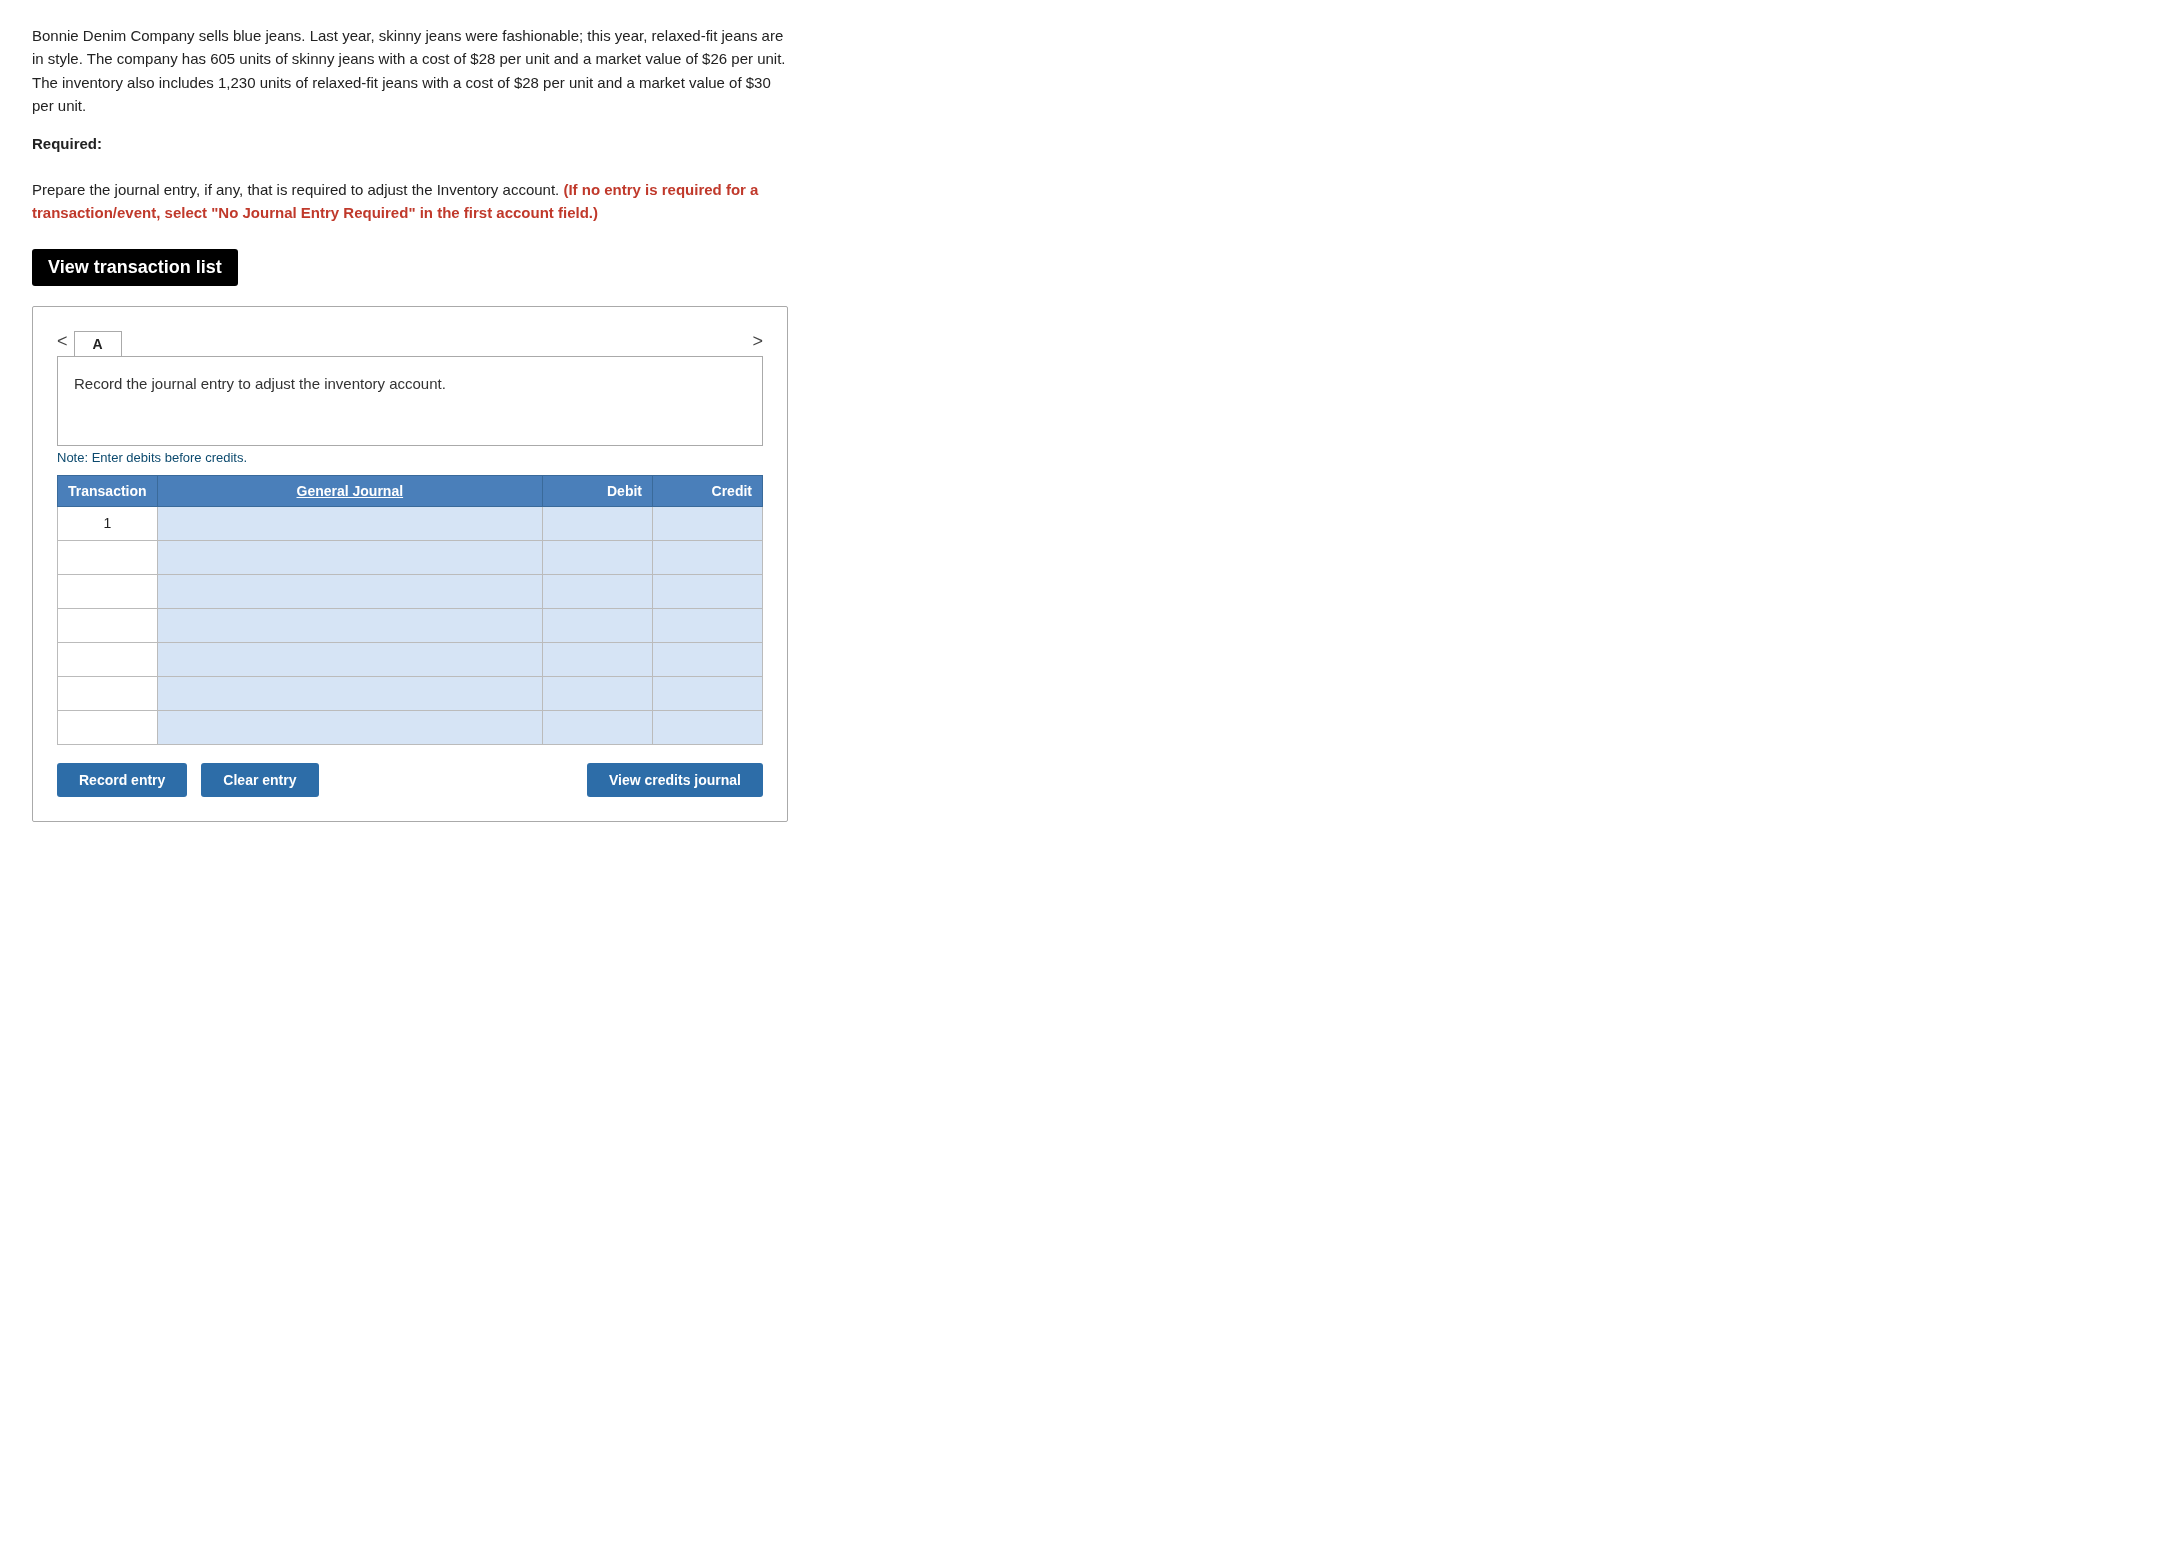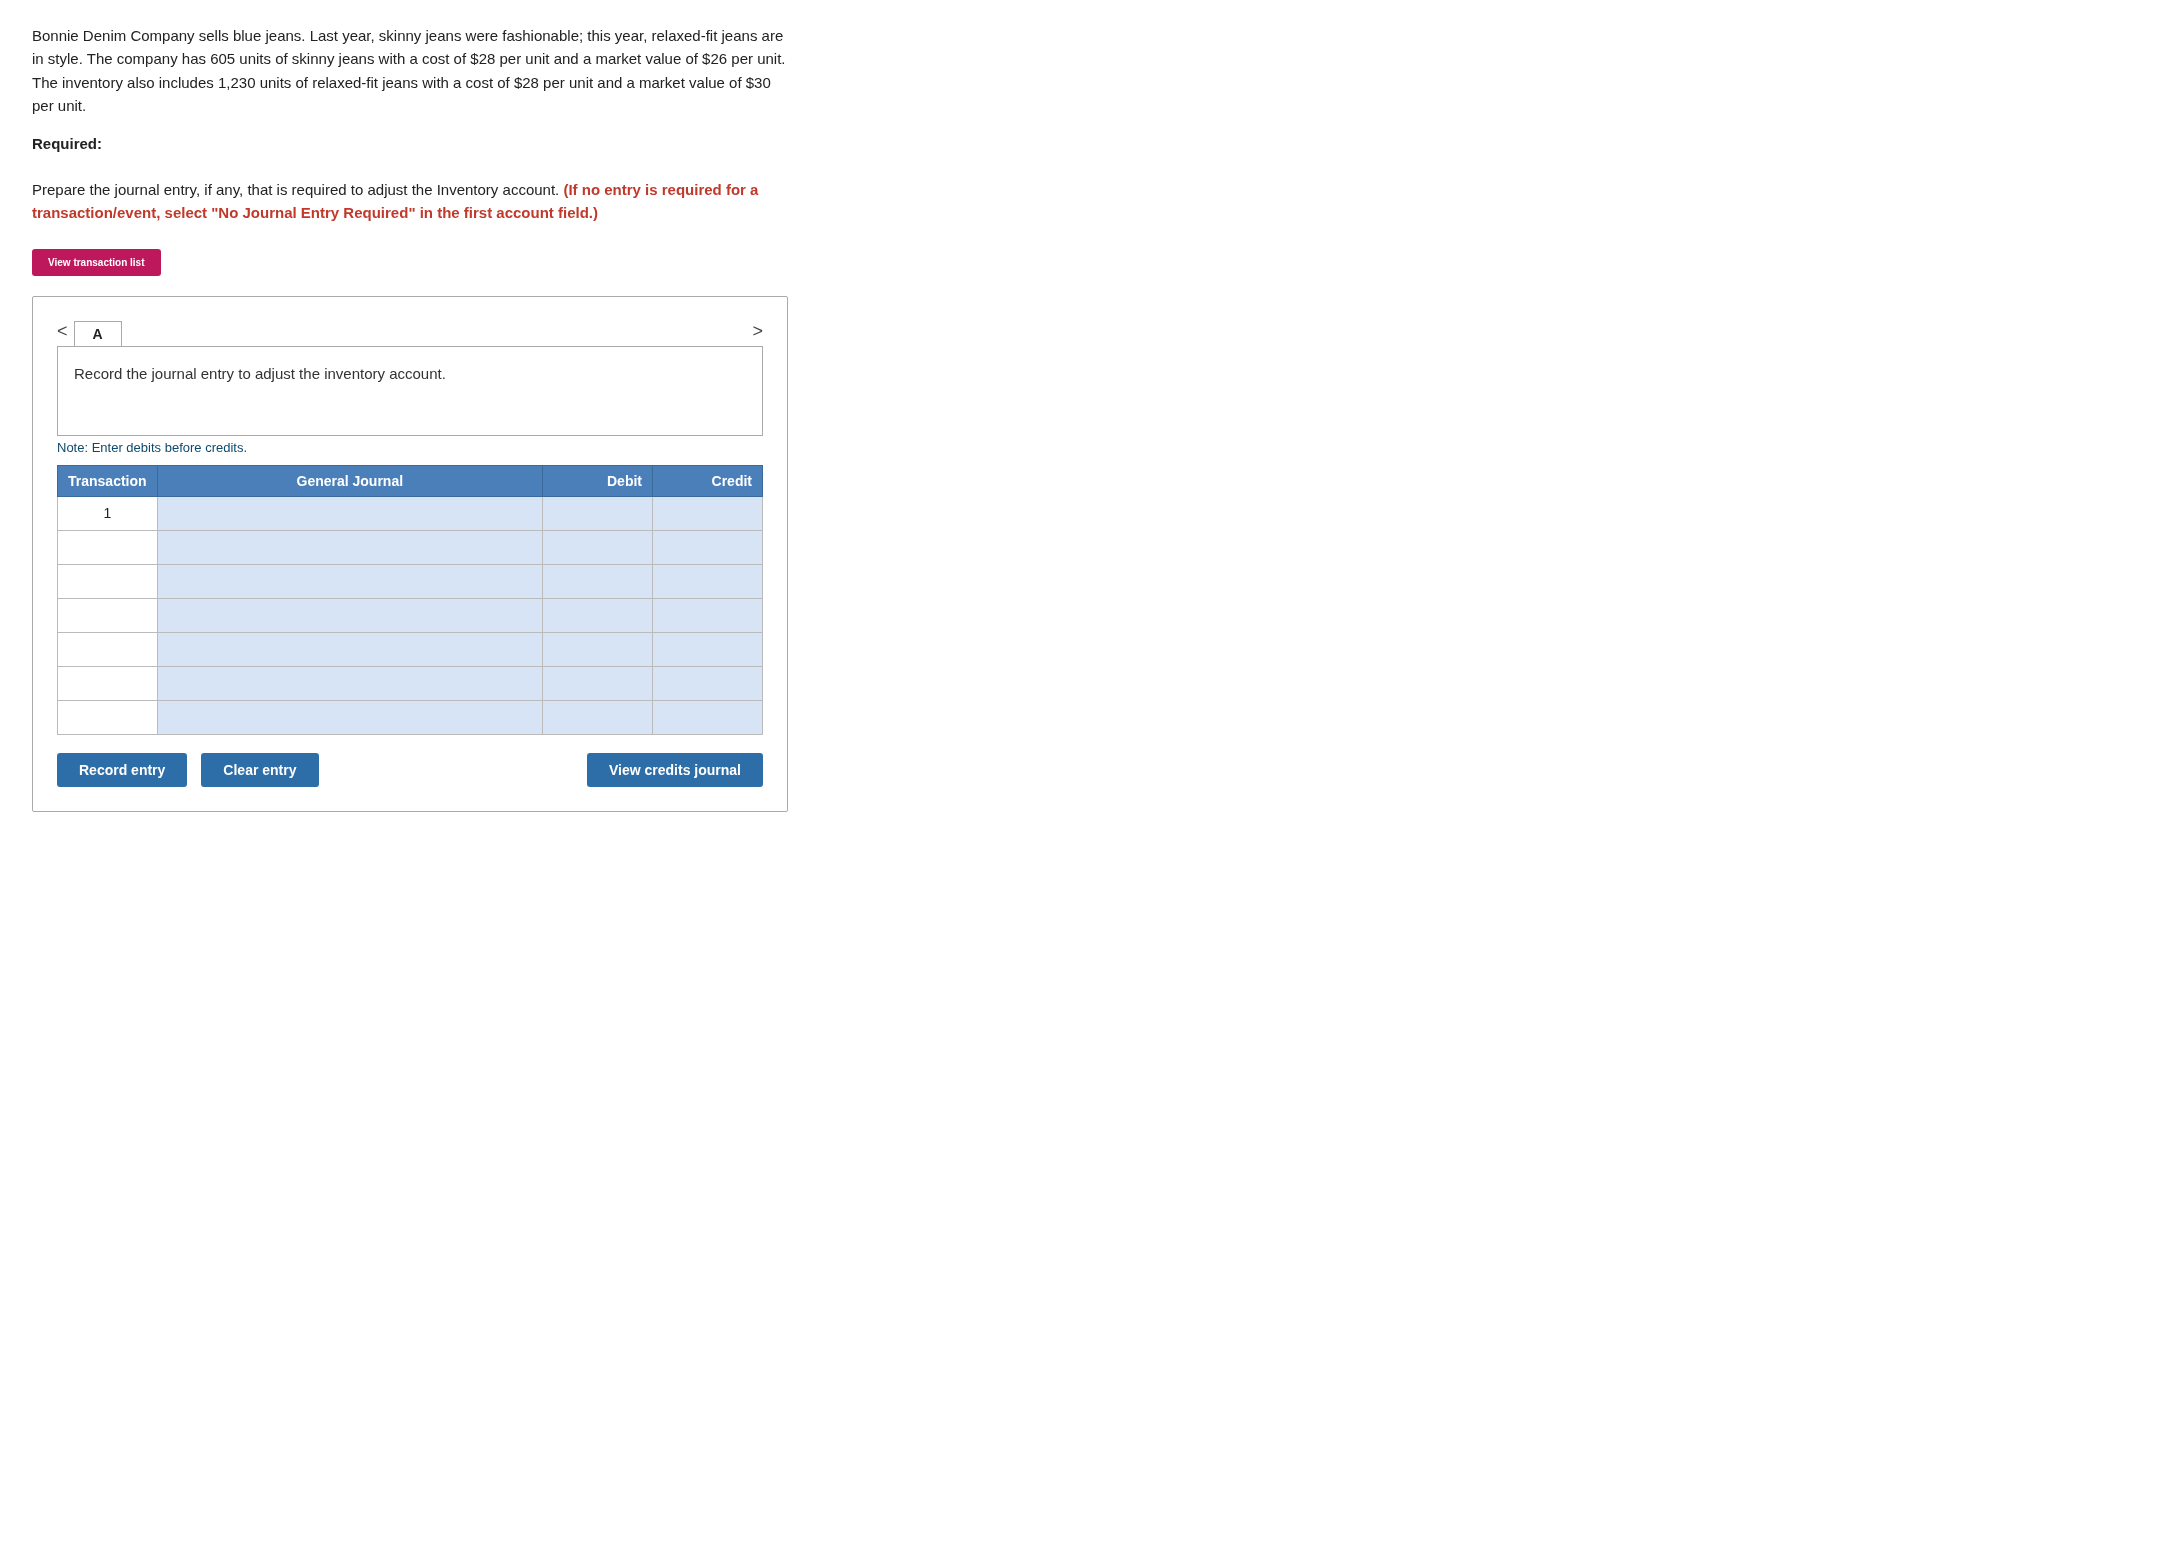--- a/index.html
+++ b/index.html
@@ -32,24 +32,24 @@
       margin-bottom: 24px;
     }
 
     .instruction-text .red-bold {
       color: #c0392b;
       font-weight: bold;
     }
 
     .view-transaction-btn {
       display: inline-block;
-      background-color: #be185d;
+      background-color: #000000;
       color: #fff;
       padding: 8px 16px;
-      font-size: 10px;
+      font-size: 18px;
       font-weight: bold;
       cursor: pointer;
       border: none;
       border-radius: 3px;
       margin-bottom: 20px;
     }
 
     .worksheet-container {
       border: 1.5px solid #aaa;
       border-radius: 2px;
@@ -111,20 +111,21 @@
       text-align: right;
     }
 
     .journal-table thead tr th:first-child {
       text-align: right;
       width: 90px;
     }
 
     .journal-table thead tr th:nth-child(2) {
       text-align: center;
+      text-decoration: underline;
     }
 
     .journal-table thead tr th:nth-child(3),
     .journal-table thead tr th:nth-child(4) {
       width: 110px;
     }
 
     .journal-table tbody tr td {
       border: 1px solid #bbb;
       padding: 0;

